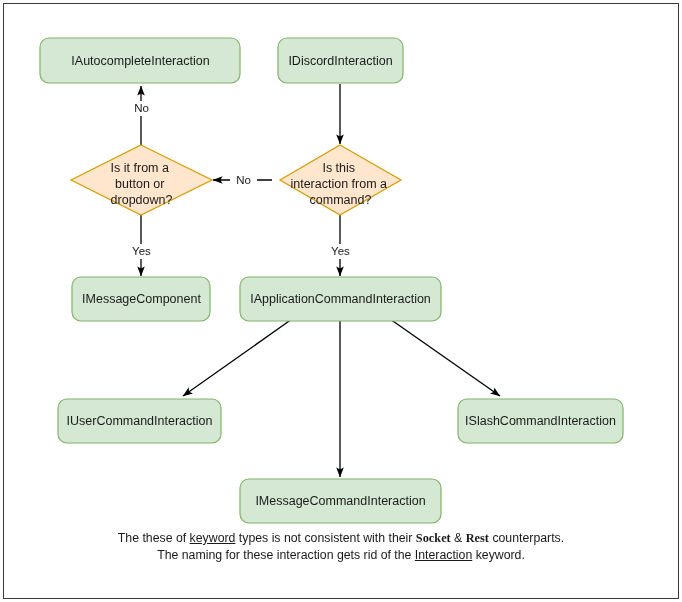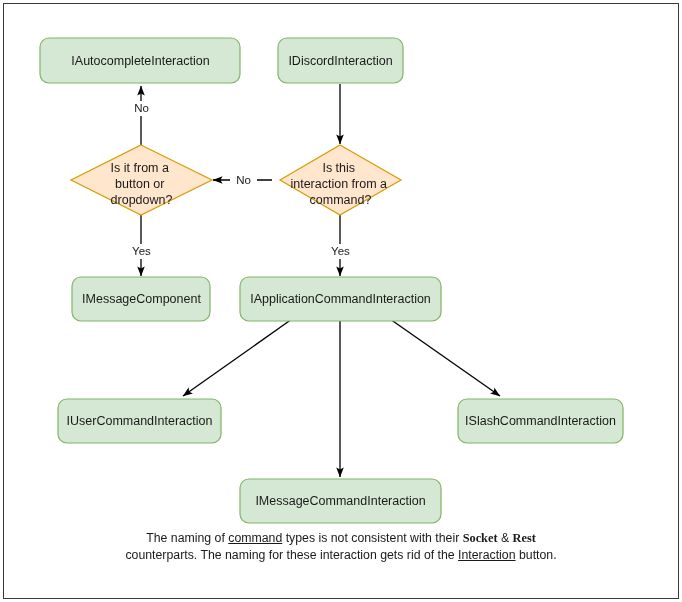--- a/index.html
+++ b/index.html
@@ -190,15 +190,15 @@
       <text class="node-label" x="540.5" y="421.5">ISlashCommandInteraction</text>
     </g>
 
     <g>
       <rect class="node-box" x="240" y="479" width="201" height="44" rx="9" ry="9"></rect>
       <text class="node-label" x="340.5" y="501.5">IMessageCommandInteraction</text>
     </g>
   </svg>
 
   <div id="caption">
-    <span>The naming of </span><u>command</u><span> types is not consistent with their </span><b>Socket</b><span> &amp; </span><b>Rest</b><span> counterparts. The naming for these interaction gets rid of the </span><u>Interaction</u><span> button.</span>
+    <span>The these of </span><u>keyword</u><span> types is not consistent with their </span><b>Socket</b><span> &amp; </span><b>Rest</b><span> counterparts. The naming for these interaction gets rid of the </span><u>Interaction</u><span> keyword.</span>
   </div>
 </div>
 
 </body></html>

